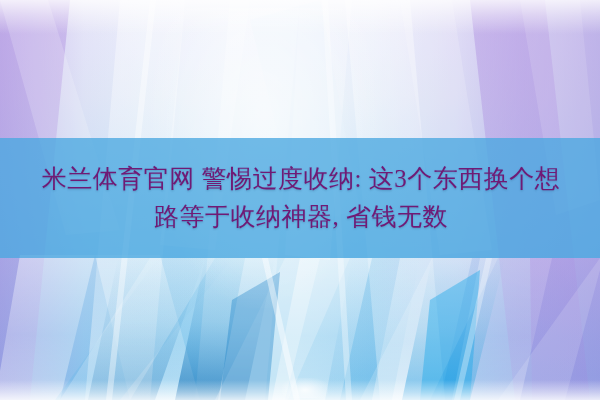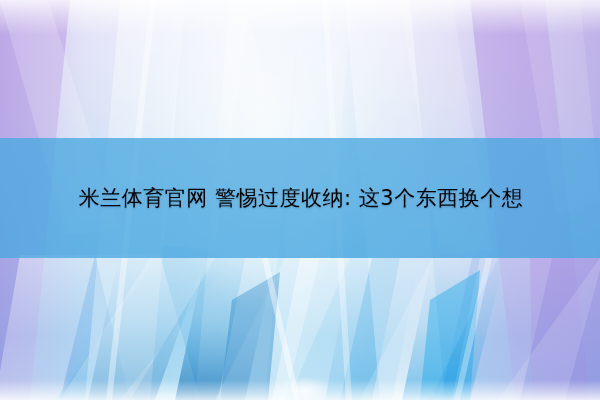--- a/index.html
+++ b/index.html
@@ -116,27 +116,28 @@
     right: 0;
     top: 138px;
     height: 120px;
     background: rgba(74,168,224,0.78);
     display: flex;
     flex-direction: column;
     align-items: center;
     justify-content: center;
   }
   .caption-line {
-    color: #000000;
-    font-size: 21px;
+    color: #701a75;
+    font-size: 25px;
     line-height: 38px;
     letter-spacing: 0.5px;
     white-space: nowrap;
     text-shadow: 0 1px 2px rgba(40,90,130,0.33);
     font-weight: 400;
+    font-family: Liberation Serif, serif;
   }
   .caption-line.l1 { padding-left: 2px; }
   .caption-line.l2 { padding-left: 2px; }
 </style>
 </head>
 <body>
 
 <div id="banner">
 
   <div class="bg-base"></div>
@@ -218,15 +219,16 @@
     </svg>
   </div>
 
   <div class="haze-top"></div>
   <div class="glow-center"></div>
   <div class="haze-bottom"></div>
   <div class="glow-bottom-spark"></div>
 
   <div class="caption-band">
     <div class="caption-line l1">米兰体育官网 警惕过度收纳: 这3个东西换个想</div>
+    <div class="caption-line l2">路等于收纳神器, 省钱无数</div>
   </div>
 
 </div>
 
 </body></html>

